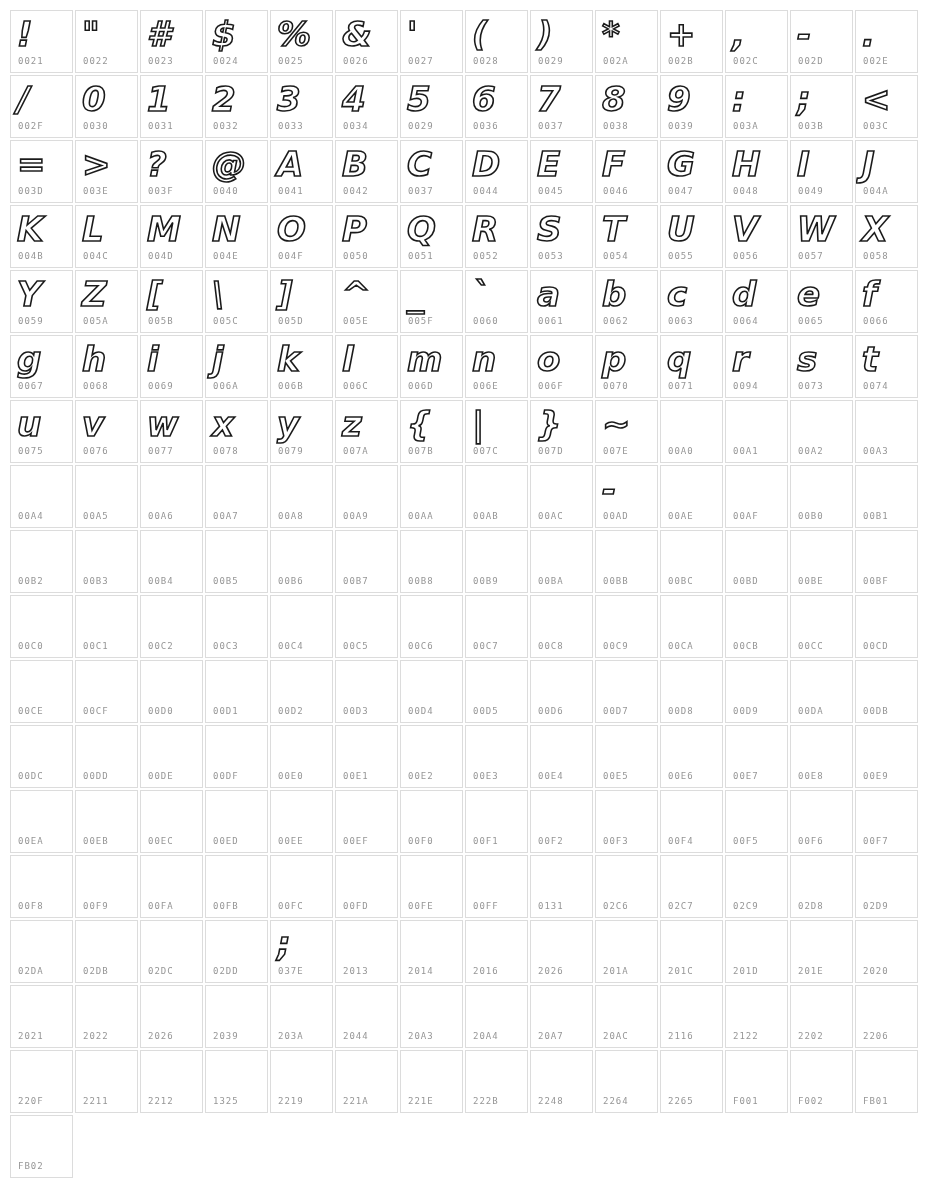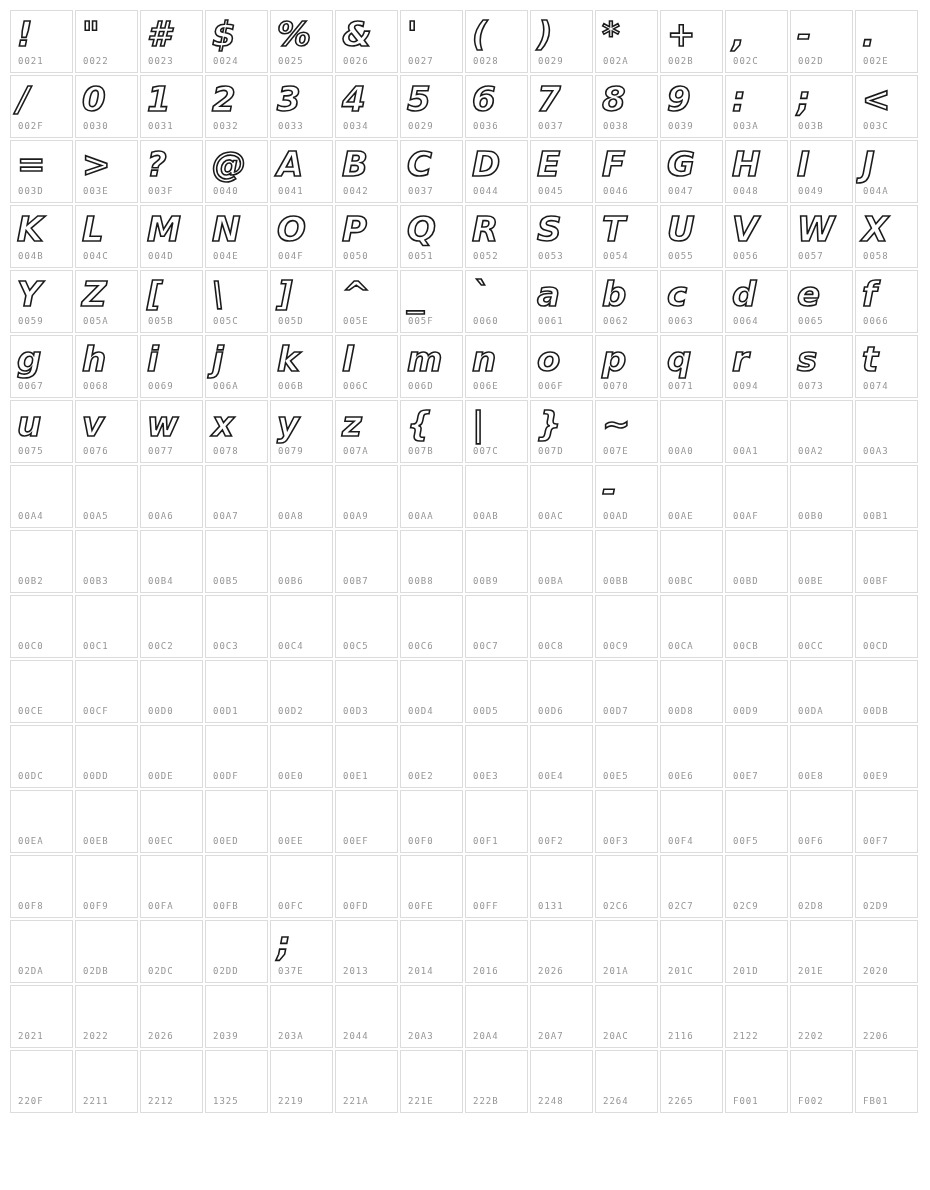--- a/index.html
+++ b/index.html
@@ -1047,14 +1047,20 @@
   </div>
         <div class="glyph-cell">
     <span class="glyph"></span>
     <span class="code-label">F002</span>
   </div>
         <div class="glyph-cell">
     <span class="glyph"></span>
     <span class="code-label">FB01</span>
   </div>
       </div>
+      <div class="glyph-row">
+        <div class="glyph-cell">
+    <span class="glyph"></span>
+    <span class="code-label">FB02</span>
+  </div>
+      </div>
     </div>
 </div>
 
 </body></html>

